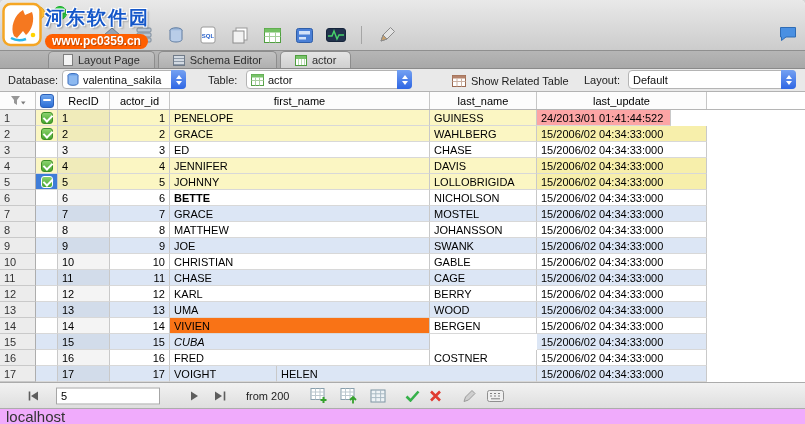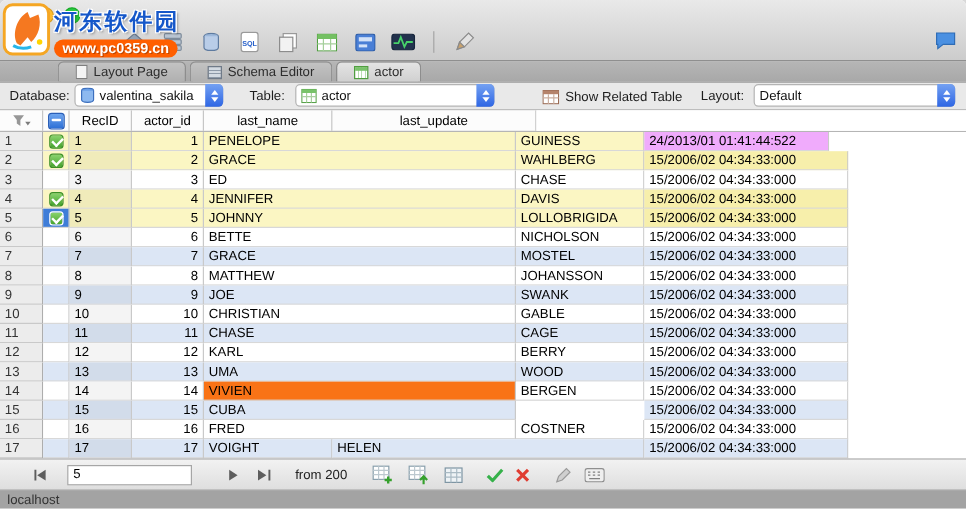--- a/index.html
+++ b/index.html
@@ -56,21 +56,21 @@
   .checkbox::after{content:"";position:absolute;left:3px;top:0px;width:4px;height:7px;border:solid #fff;border-width:0 2px 2px 0;transform:rotate(45deg)}
 
   
   .pager{position:absolute;left:0;top:382px;width:805px;height:26px;box-sizing:border-box;background:linear-gradient(#f2f2f2,#dedede);border-top:1px solid #ababab;font-size:11px;color:#333}
   .pager>*{position:absolute;top:50%;transform:translateY(-50%)}
   .navbtn,.actbtn{border:none;background:transparent;padding:0;display:flex;align-items:center;justify-content:center}
   .recinput{width:104px;height:17px;box-sizing:border-box;border:1px solid #a6a6a6;background:#fff;font-size:11px;padding:0 4px;font-family:"Liberation Sans",sans-serif}
   .fromlbl{font-size:11px;color:#222}
 
   
-  .statusbar{position:absolute;left:0;top:408px;width:805px;height:16px;box-sizing:border-box;background:#a3a3a3;border-top:1px solid #acacac;display:flex;align-items:center;padding-left:6px;font-size:11px;color:#333}
+  .statusbar{position:absolute;left:0;top:408px;width:805px;height:16px;box-sizing:border-box;background:#f0abfc;border-top:1px solid #acacac;display:flex;align-items:center;padding-left:6px;font-size:15px;color:#333}
 
   
   .watermark{position:absolute;left:2px;top:1px;z-index:60;display:flex;align-items:flex-start;gap:3px;pointer-events:none}
   .wm-text{padding-top:4px}
   .wm-title{font-size:19px;font-weight:bold;color:#1557c9;letter-spacing:2px;text-shadow:-1px -1px 0 #fff,1px -1px 0 #fff,-1px 1px 0 #fff,1px 1px 0 #fff,2px 2px 2px rgba(0,0,0,.3)}
   .wm-url{margin-top:2px;display:inline-block;background:#ff5f00;color:#fff;font-weight:bold;font-size:12px;line-height:15px;padding:0 7px;border-radius:8px;text-shadow:1px 1px 0 rgba(0,0,0,.25)}
 </style>
 </head>
 <body>
 
@@ -210,35 +210,36 @@
         <svg width="16" height="11">
           <path d="M1 1h9L7 5v5L4 8V5Z" fill="#979797"></path>
           <path d="M11 6.5h4.5L13.2 9.5Z" fill="#7c7c7c"></path>
         </svg>
       </div>
       <div class="hcell" style="width: 22px;">
         <span class="hcheck"></span>
       </div>
       <div class="hcell" style="width: 52px;">RecID</div>
       <div class="hcell" style="width: 60px;">actor_id</div>
+      <div class="hcell" style="width: 260px;">first_name</div>
       <div class="hcell" style="width: 107px;">last_name</div>
       <div class="hcell" style="width: 170px;">last_update</div>
       <div class="hcell hfill" style="flex: 1 1 0%;"></div>
     </div>
   <div class="gridbody">
       <div class="grow">
         <div class="cell num" style="width: 36px;">1</div>
         <div class="cell check" style="width: 22px; background: rgb(251, 246, 195);">
           <span class="checkbox"></span>
         </div>
         <div class="cell recid" style="width: 52px; background: rgb(251, 246, 195);">1</div>
         <div class="cell right" style="width: 60px; background: rgb(251, 246, 195);">1</div>
         <div class="cell " style="width: 260px; background: rgb(251, 246, 195);">PENELOPE</div>
         <div class="cell " style="width: 107px; background: rgb(251, 246, 195);">GUINESS</div>
-        <div class="cell " style="width: 154px; background: #f0abfc;">24/2013/01 01:41:44:522</div>
+        <div class="cell " style="width: 134px; background: #fca5a5;">24/2013/01 01:41:44:522</div>
         <div class="cell fill"></div>
       </div>
       <div class="grow">
         <div class="cell num" style="width: 36px;">2</div>
         <div class="cell check" style="width: 22px; background: rgb(251, 246, 195);">
           <span class="checkbox"></span>
         </div>
         <div class="cell recid" style="width: 52px; background: rgb(251, 246, 195);">2</div>
         <div class="cell right" style="width: 60px; background: rgb(251, 246, 195);">2</div>
         <div class="cell " style="width: 260px; background: rgb(251, 246, 195);">GRACE</div>
@@ -278,21 +279,21 @@
         <div class="cell " style="width: 260px; background: rgb(251, 246, 195);">JOHNNY</div>
         <div class="cell " style="width: 107px; background: rgb(251, 246, 195);">LOLLOBRIGIDA</div>
         <div class="cell " style="width: 170px; background: rgb(247, 239, 171);">15/2006/02 04:34:33:000</div>
         <div class="cell fill"></div>
       </div>
       <div class="grow">
         <div class="cell num" style="width: 36px;">6</div>
         <div class="cell check" style="width: 22px; background: rgb(255, 255, 255);"></div>
         <div class="cell recid" style="width: 52px; background: rgb(255, 255, 255);">6</div>
         <div class="cell right" style="width: 60px; background: rgb(255, 255, 255);">6</div>
-        <div class="cell " style="width: 260px; background: rgb(255, 255, 255);">BETTE</div>
+        <div class="cell " style="width: 260px; background: rgb(255, 255, 255); font-weight: bold;">BETTE</div>
         <div class="cell " style="width: 107px; background: rgb(255, 255, 255);">NICHOLSON</div>
         <div class="cell " style="width: 170px; background: rgb(255, 255, 255);">15/2006/02 04:34:33:000</div>
         <div class="cell fill"></div>
       </div>
       <div class="grow">
         <div class="cell num" style="width: 36px;">7</div>
         <div class="cell check" style="width: 22px; background: rgb(220, 230, 245);"></div>
         <div class="cell recid" style="width: 52px; background: rgb(220, 230, 245);">7</div>
         <div class="cell right" style="width: 60px; background: rgb(220, 230, 245);">7</div>
         <div class="cell " style="width: 260px; background: rgb(220, 230, 245);">GRACE</div>
@@ -368,21 +369,21 @@
         <div class="cell " style="width: 260px; background: #f97316;">VIVIEN</div>
         <div class="cell " style="width: 107px; background: rgb(255, 255, 255);">BERGEN</div>
         <div class="cell " style="width: 170px; background: rgb(255, 255, 255);">15/2006/02 04:34:33:000</div>
         <div class="cell fill"></div>
       </div>
       <div class="grow">
         <div class="cell num" style="width: 36px;">15</div>
         <div class="cell check" style="width: 22px; background: rgb(220, 230, 245);"></div>
         <div class="cell recid" style="width: 52px; background: rgb(220, 230, 245);">15</div>
         <div class="cell right" style="width: 60px; background: rgb(220, 230, 245);">15</div>
-        <div class="cell " style="width: 260px; background: rgb(220, 230, 245);">CUBA</div>
+        <div class="cell " style="width: 260px; background: rgb(220, 230, 245); font-style: italic;">CUBA</div>
         <div class="cell " style="width: 107px; background: #737373; margin-top: 48px;">OLIVIER</div>
         <div class="cell " style="width: 170px; background: rgb(220, 230, 245);">15/2006/02 04:34:33:000</div>
         <div class="cell fill"></div>
       </div>
       <div class="grow">
         <div class="cell num" style="width: 36px;">16</div>
         <div class="cell check" style="width: 22px; background: rgb(255, 255, 255);"></div>
         <div class="cell recid" style="width: 52px; background: rgb(255, 255, 255);">16</div>
         <div class="cell right" style="width: 60px; background: rgb(255, 255, 255);">16</div>
         <div class="cell " style="width: 260px; background: rgb(255, 255, 255);">FRED</div>

